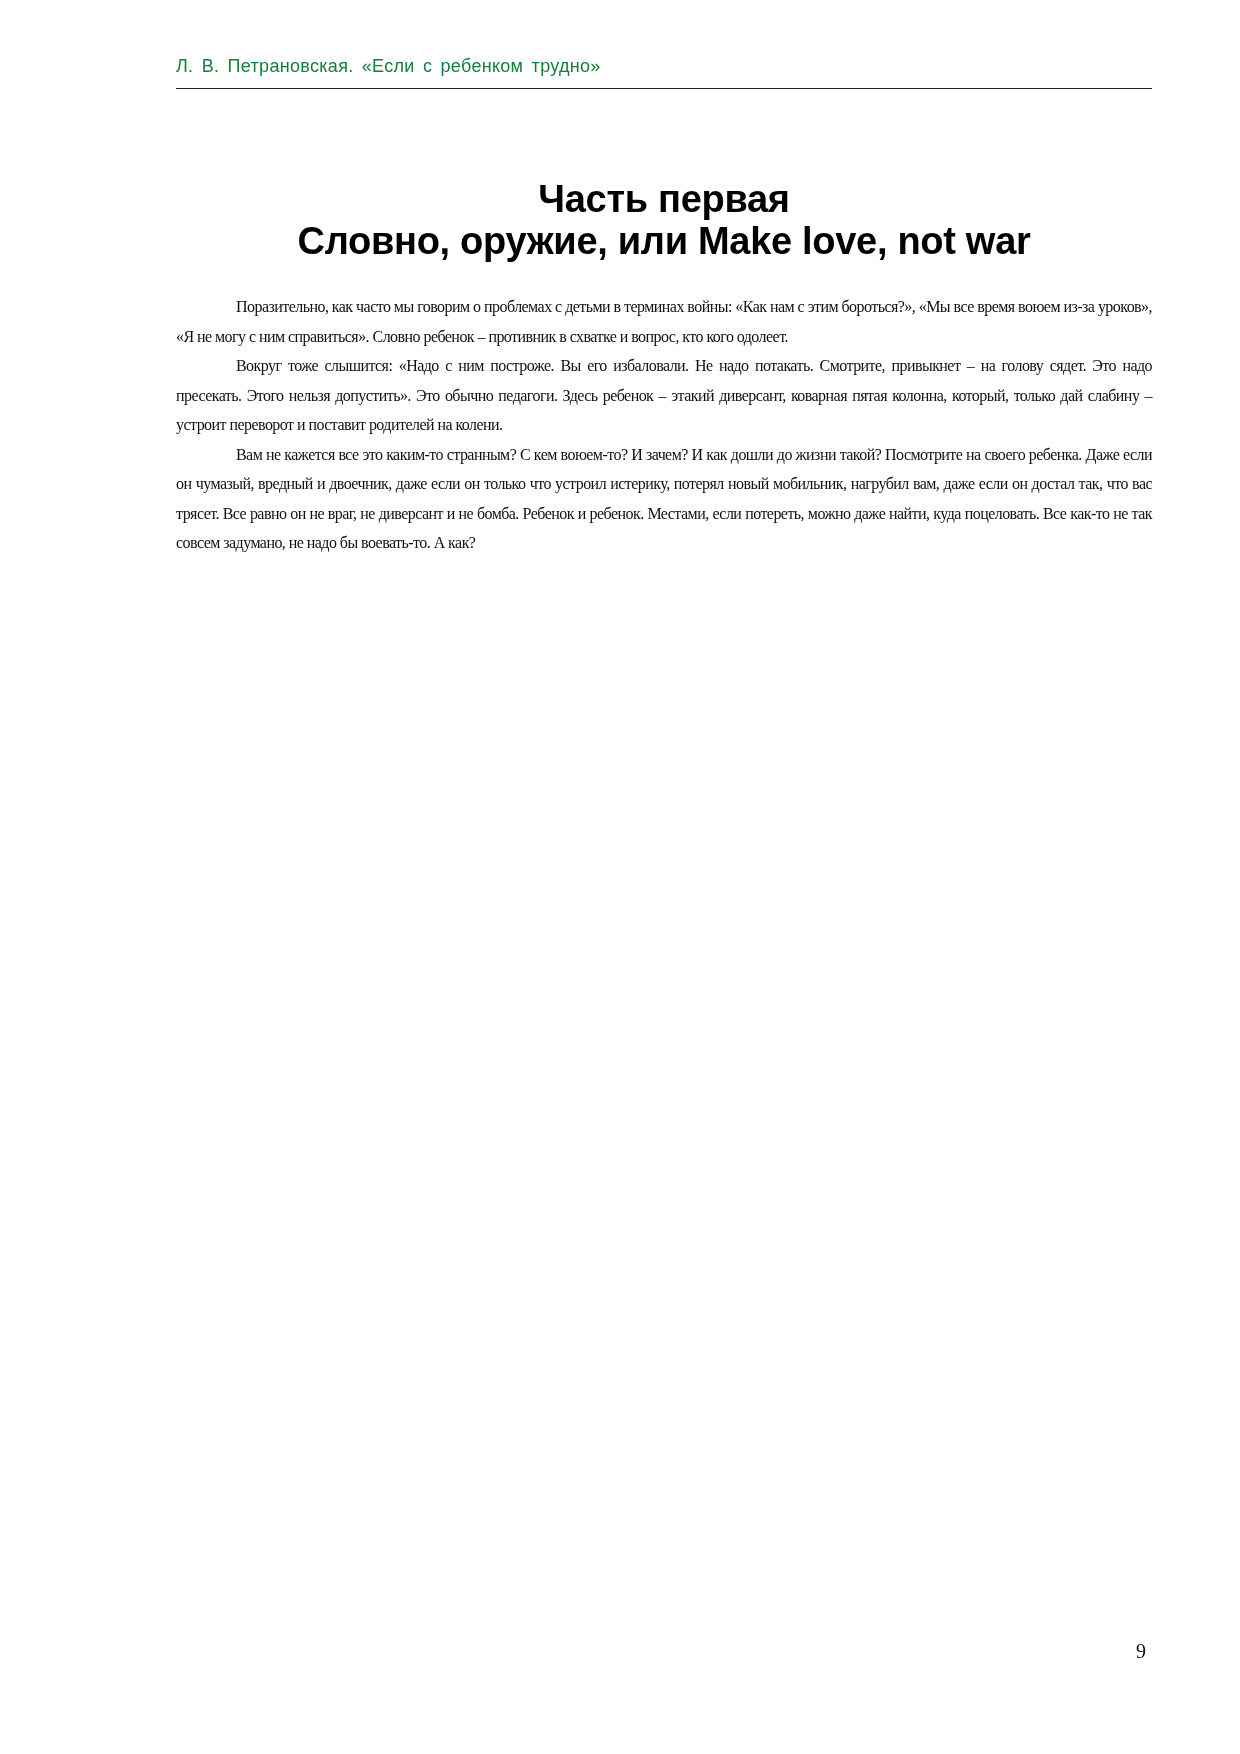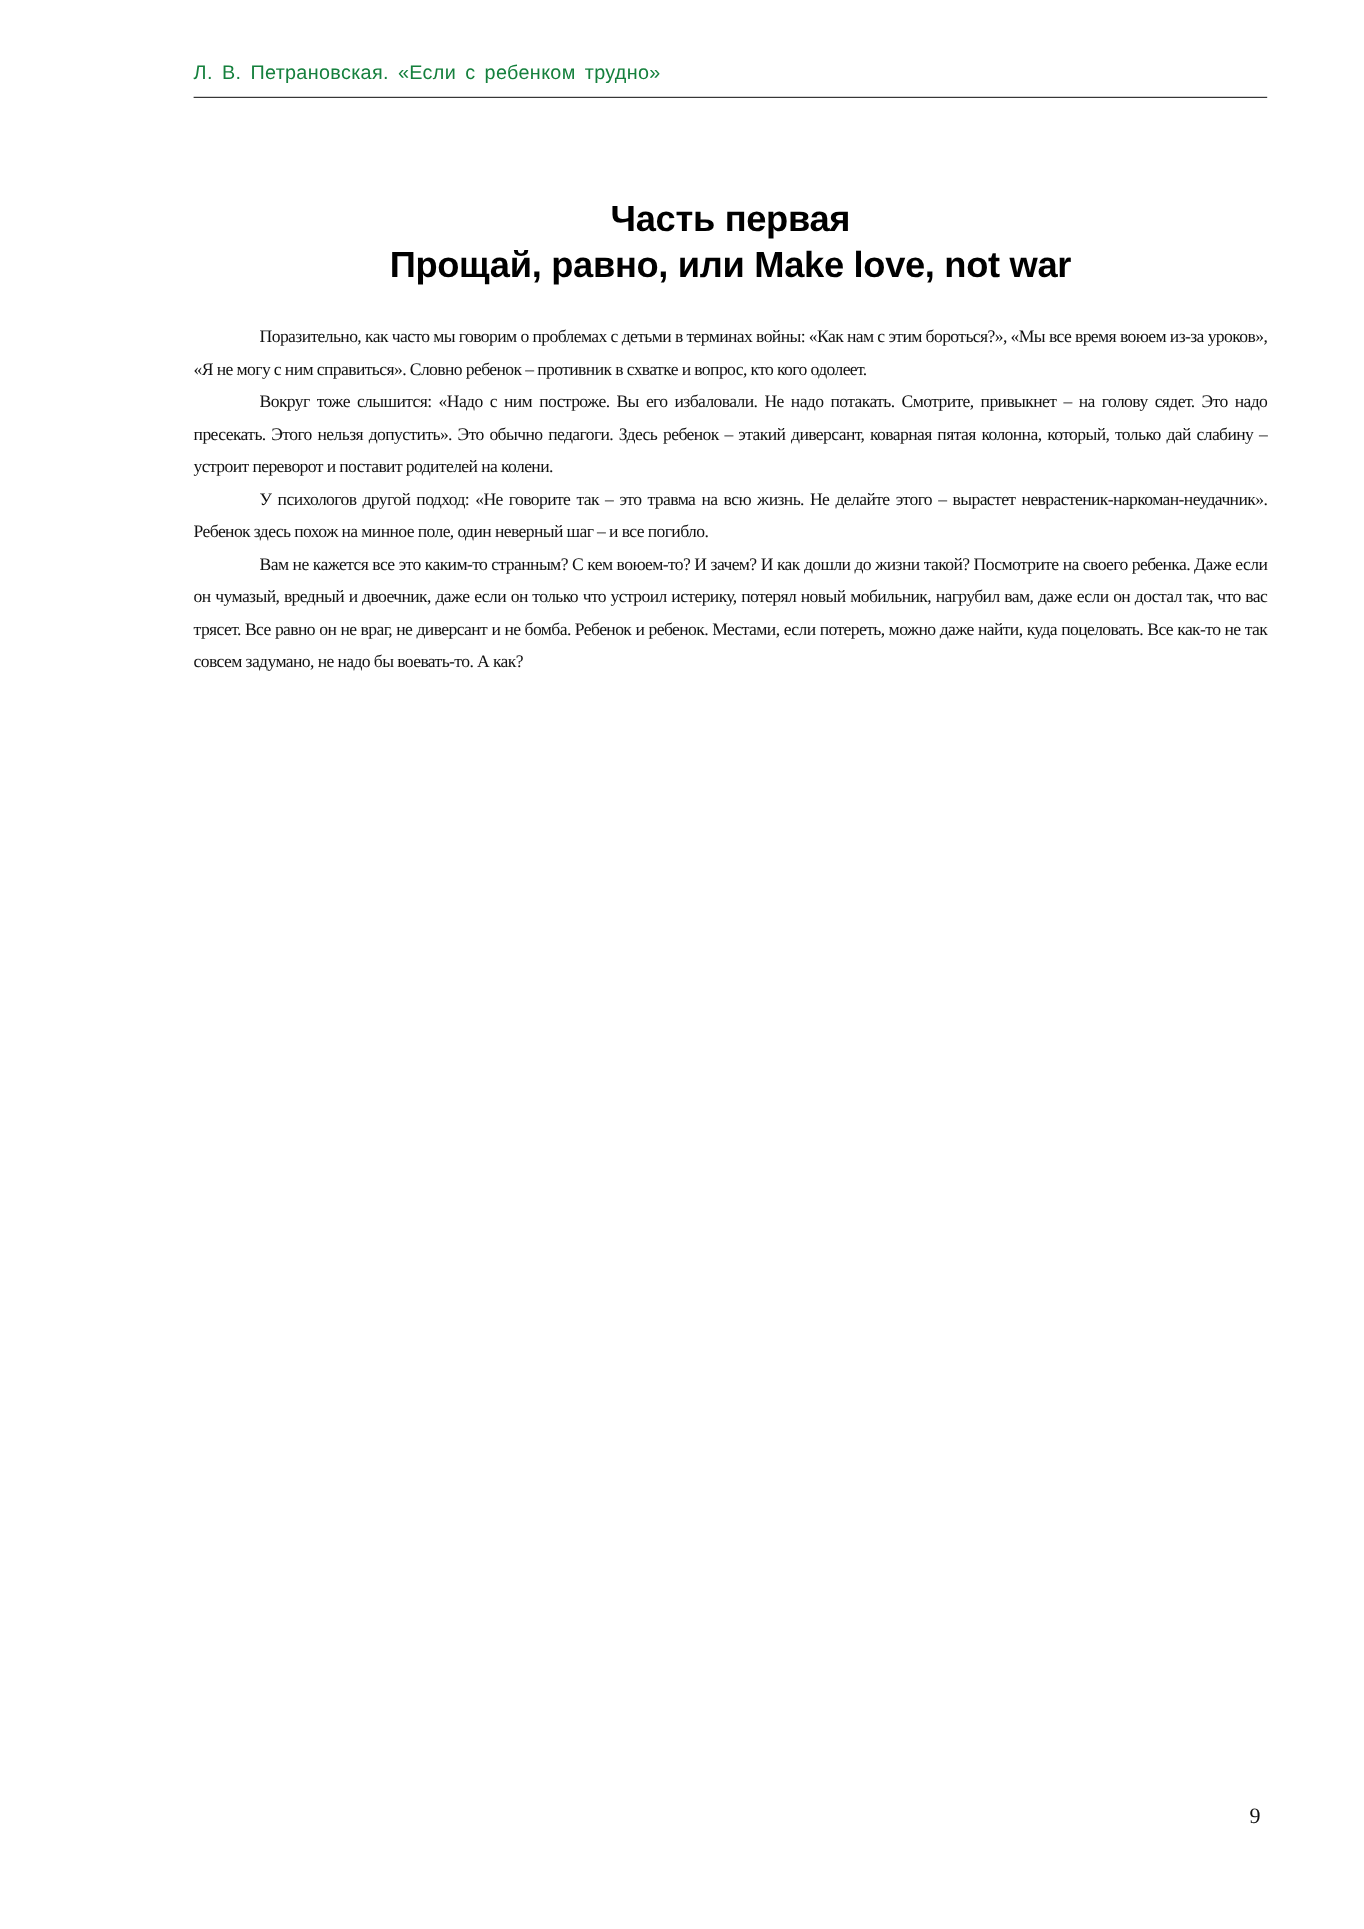--- a/index.html
+++ b/index.html
@@ -33,21 +33,21 @@
       border-top: 1.5px solid #222222;
     }
     .titles {
       position: absolute;
       left: 176px;
       top: 178px;
       width: 976px;
       text-align: center;
       font-family: "Liberation Sans", sans-serif;
       font-weight: bold;
-      font-size: 33px;
+      font-size: 38px;
       line-height: 42px;
       color: #000;
       letter-spacing: -0.3px;
     }
     .titles div { white-space: nowrap; }
     .body-text {
       position: absolute;
       left: 176px;
       top: 292px;
       width: 976px;
@@ -72,23 +72,22 @@
     }
   </style>
 </head>
 <body>
 
 <div class="running-header">Л.  В.  Петрановская.  «Если с ребенком трудно»</div>
 <div class="header-rule"></div>
 
 <div class="titles">
   <div>Часть первая</div>
-  <div>Прощай, равно, или Make love, not war</div>
+  <div>Словно, оружие, или Make love, not war</div>
 </div>
 
 <div class="body-text">
   <p>Поразительно, как часто мы говорим о проблемах с детьми в терминах войны: «Как нам с этим бороться?», «Мы все время воюем из-за уроков», «Я не могу с ним справиться». Словно ребенок – противник в схватке и вопрос, кто кого одолеет.</p>
   <p>Вокруг тоже слышится: «Надо с ним построже. Вы его избаловали. Не надо потакать. Смотрите, привыкнет – на голову сядет. Это надо пресекать. Этого нельзя допустить». Это обычно педагоги. Здесь ребенок – этакий диверсант, коварная пятая колонна, который, только дай слабину – устроит переворот и поставит родителей на колени.</p>
-  <p>У психологов другой подход: «Не говорите так – это травма на всю жизнь. Не делайте этого – вырастет неврастеник-наркоман-неудачник». Ребенок здесь похож на минное поле, один неверный шаг – и все погибло.</p>
   <p>Вам не кажется все это каким-то странным? С кем воюем-то? И зачем? И как дошли до жизни такой? Посмотрите на своего ребенка. Даже если он чумазый, вредный и двоечник, даже если он только что устроил истерику, потерял новый мобильник, нагрубил вам, даже если он достал так, что вас трясет. Все равно он не враг, не диверсант и не бомба. Ребенок и ребенок. Местами, если потереть, можно даже найти, куда поцеловать. Все как-то не так совсем задумано, не надо бы воевать-то. А как?</p>
 </div>
 
 <div class="page-number">9</div>
 
 </body></html>

